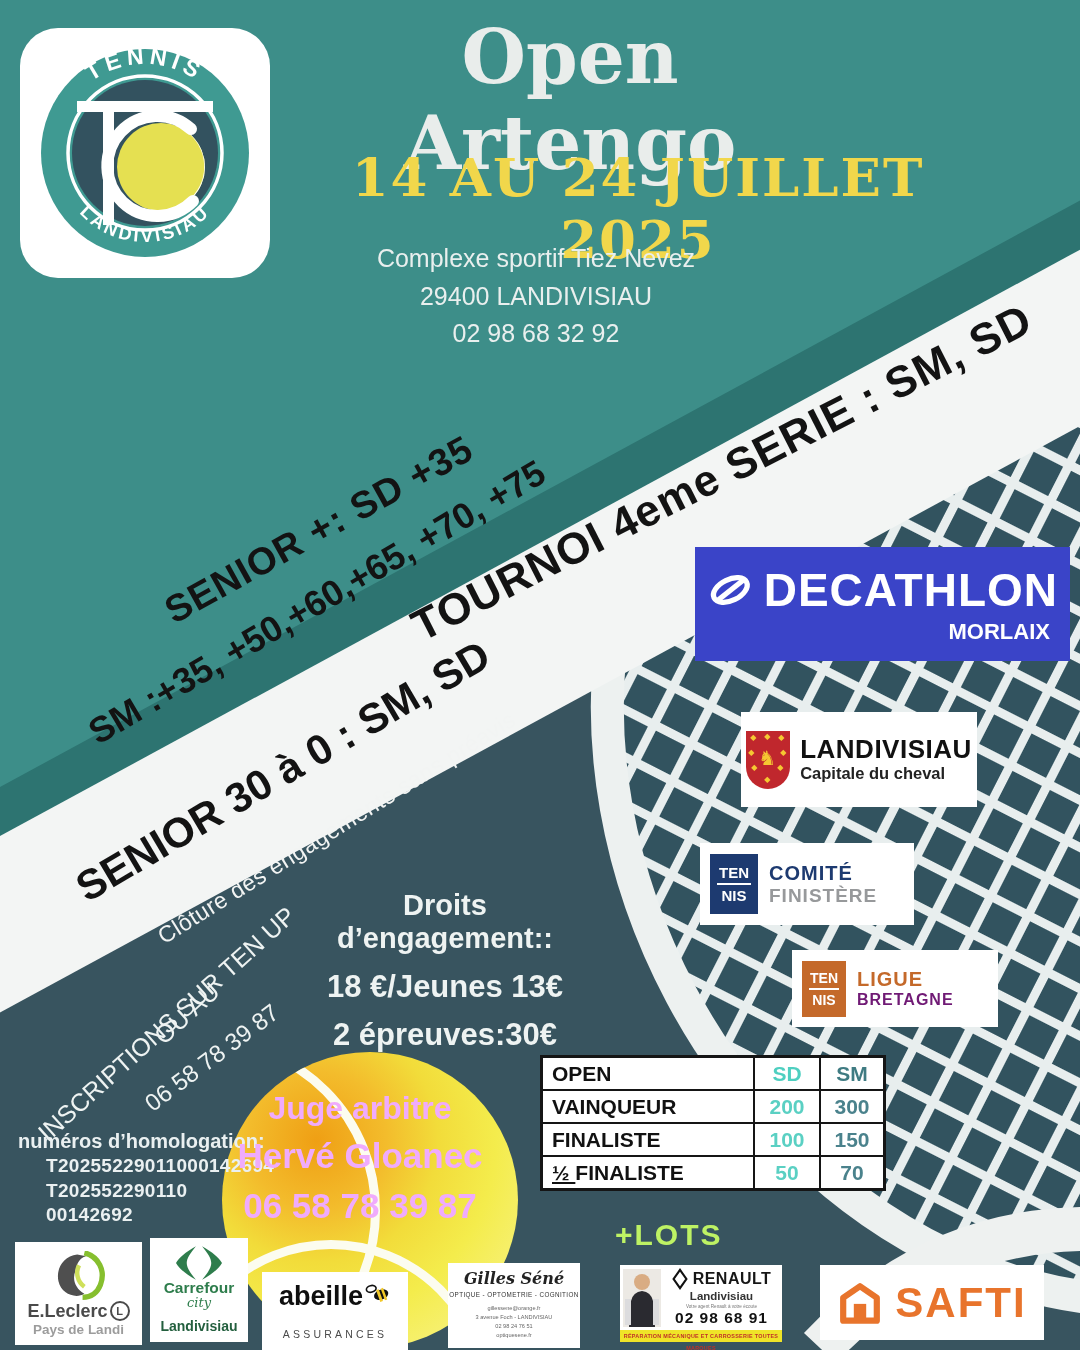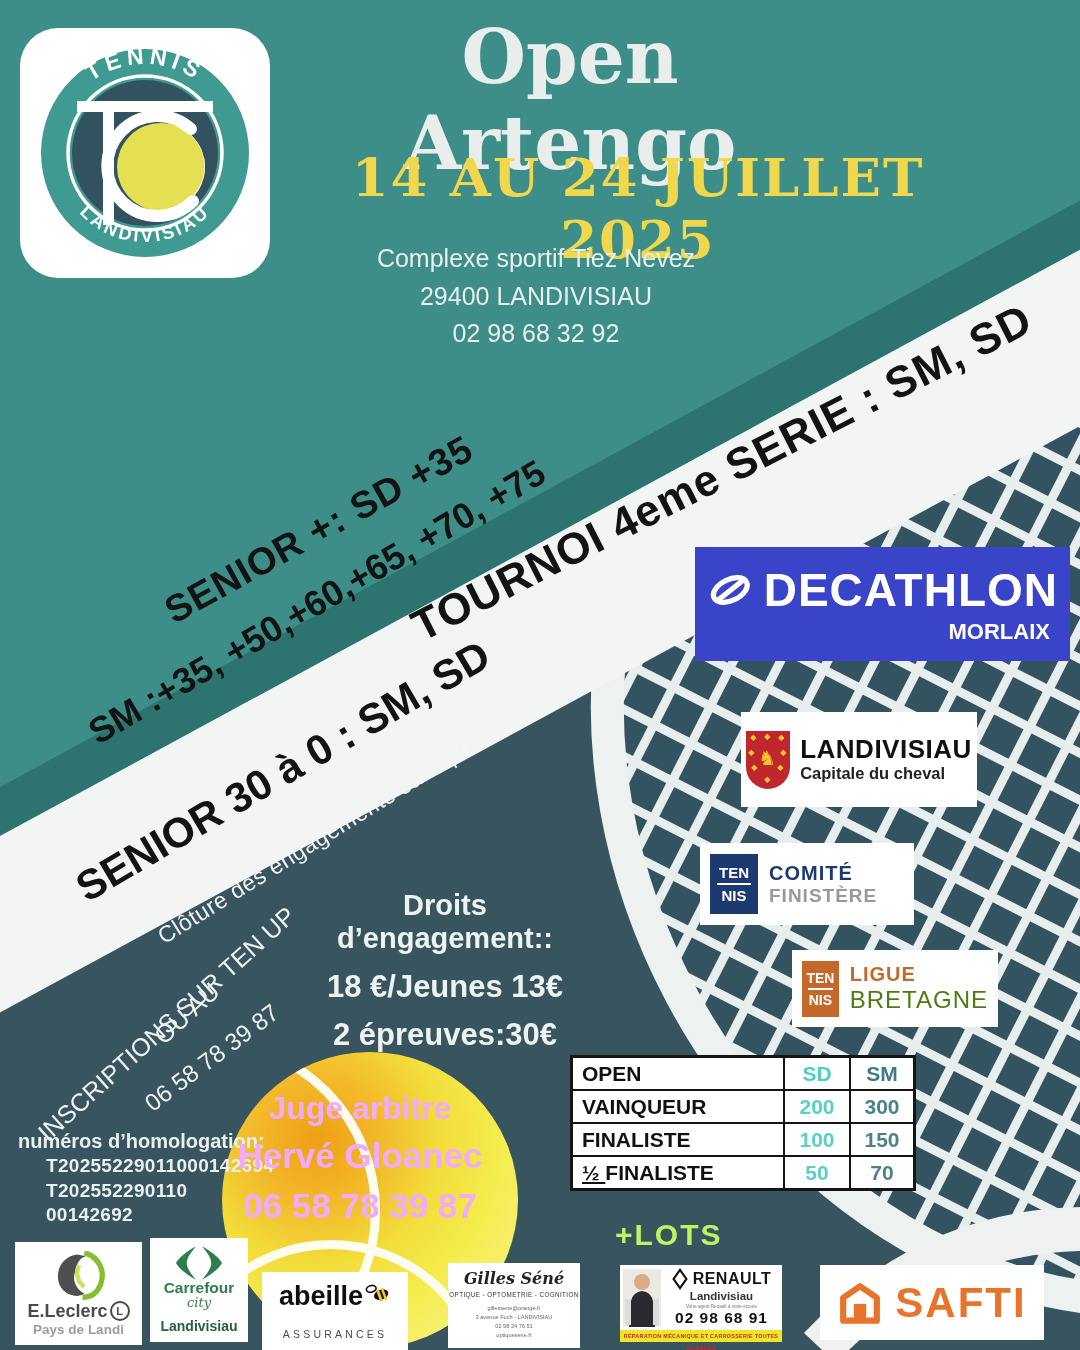--- a/index.html
+++ b/index.html
@@ -41,21 +41,21 @@
   #homol .num{font-size:19px;font-weight:700;letter-spacing:.3px;margin-left:28px;}
   #ball{left:222px;top:1052px;width:296px;height:296px;border-radius:50%;overflow:hidden;z-index:5;
         background:radial-gradient(circle at 32% 30%,#ef9f14 0%,#f3bc2c 24%,#f2dc3a 42%,#f4ec4c 62%,#f8f388 92%);}
   .seam{position:absolute;border-radius:50%;border:9px solid #fcfcef;}
   #seam1{width:330px;height:330px;left:-190px;top:-15px;}
   #seam2{width:300px;height:300px;left:-50px;top:188px;}
   #referee{left:225px;top:1086px;width:270px;text-align:center;color:#f0abfc;z-index:6;line-height:1.42;}
   #referee .r1{font-size:32px;font-weight:600;}
   #referee .r2,#referee .r3{font-size:35px;font-weight:600;}
   
-  #prize{left:570px;top:1055px;z-index:6;border-collapse:collapse;background:#fff;
+  #prize{left:540px;top:1055px;z-index:6;border-collapse:collapse;background:#fff;
          border:3px solid #151515;padding-left:24px;}
   #prize td{border:2px solid #151515;height:31px;font-size:21px;font-weight:bold;padding:0 6px;}
   #prize td.c1{width:195px;text-align:left;padding-left:9px;color:#111;}
   #prize td.c2{width:52px;text-align:center;}
   #prize td.c3{width:50px;text-align:center;}
   #prize .open{color:#c23a33;}
   #prize td.h2{color:#4ecfc0;}#prize td.h3{color:#3f7b82;}
   #prize td.v2{color:#5ad0c3;}#prize td.v3{color:#4a828c;}
   .half{text-decoration:underline;}
   #lots{left:615px;top:1218px;font-size:30px;font-weight:bold;color:#bef264;letter-spacing:2px;z-index:6;}
@@ -78,21 +78,21 @@
   .ffsq .bar{width:70%;height:2px;background:#fff;margin:2px 0;}
   #comite{left:700px;top:843px;width:214px;height:82px;display:flex;align-items:center;gap:11px;
           padding:0 10px;box-sizing:border-box;}
   #comite .ffsq{width:48px;height:60px;background:#1d3a70;font-size:15px;}
   #comite .l1{color:#1d3a70;font-size:20px;font-weight:800;letter-spacing:1px;}
   #comite .l2{color:#97999b;font-size:19px;font-weight:800;letter-spacing:1px;}
   #ligue{left:792px;top:950px;width:206px;height:77px;display:flex;align-items:center;gap:11px;
          padding:0 10px;box-sizing:border-box;}
   #ligue .ffsq{width:44px;height:56px;background:#c4692a;font-size:14px;}
   #ligue .l1{color:#c4692a;font-size:20px;font-weight:800;letter-spacing:1px;}
-  #ligue .l2{color:#4d7c0f;font-size:24px;font-weight:400;letter-spacing:1px;}
+  #ligue .l2{color:#701a75;font-size:16px;font-weight:700;letter-spacing:1px;}
   
   #leclerc{left:15px;top:1242px;width:127px;height:103px;display:flex;flex-direction:column;
            align-items:center;justify-content:center;}
   #leclerc .name{font-size:18px;font-weight:800;color:#4a4a4a;display:flex;align-items:center;gap:2px;}
   #leclerc .mark{display:inline-block;width:16px;height:16px;border:2px solid #4a4a4a;border-radius:50%;
                  font-size:11px;line-height:16px;text-align:center;font-weight:bold;}
   #leclerc .tag{font-size:13.5px;font-weight:600;color:#9c9c9c;}
   #carrefour{left:150px;top:1238px;width:98px;height:104px;display:flex;flex-direction:column;
              align-items:center;justify-content:center;}
   #carrefour .name{font-size:15.5px;font-weight:bold;color:#2e7d4c;line-height:1;}

